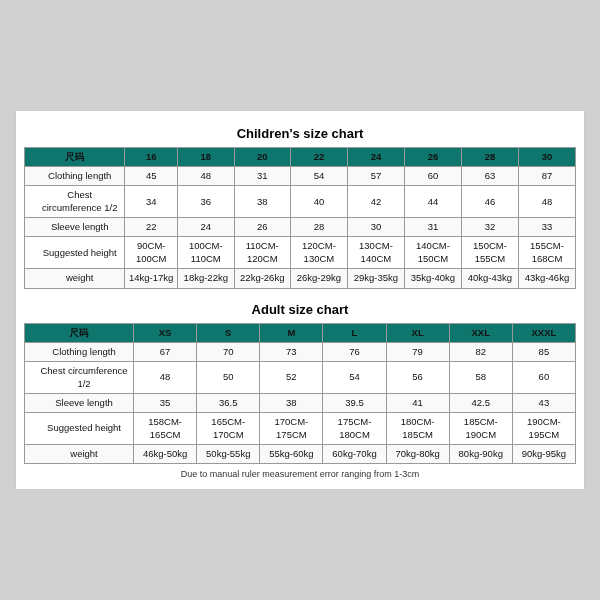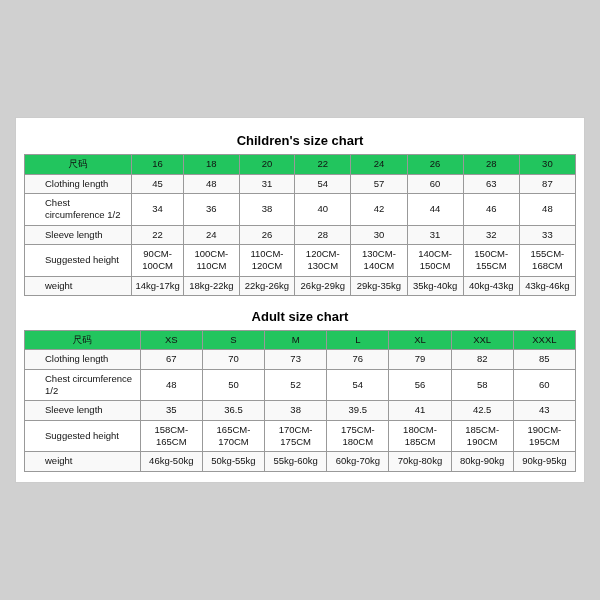--- a/index.html
+++ b/index.html
@@ -31,33 +31,33 @@
       font-size: 9.5px;
       color: #111;
     }
     table th, table td {
       border: 1px solid #999;
       text-align: center;
       padding: 3px 2px;
       line-height: 1.3;
     }
     table thead tr th {
-      background: #22c55e;
-      font-weight: normal;
+      background: #0f766e;
+      font-weight: bold;
     }
     table tbody tr:nth-child(odd) td {
       background: #f9f9f9;
     }
     table tbody tr:nth-child(even) td {
       background: #ffffff;
     }
     .row-header {
-      text-align: left;
+      text-align: center;
       font-weight: normal;
-      padding-left: 20px;
+      padding-left: 12px;
     }
     .spacer {
       height: 8px;
     }
     .footnote {
       text-align: center;
       font-size: 9px;
       color: #333;
       padding-top: 5px;
     }
@@ -204,13 +204,14 @@
           <td>50kg-55kg</td>
           <td>55kg-60kg</td>
           <td>60kg-70kg</td>
           <td>70kg-80kg</td>
           <td>80kg-90kg</td>
           <td>90kg-95kg</td>
         </tr>
       </tbody>
   </table>
 
+  <div class="footnote">Due to manual ruler measurement error ranging from 1-3cm</div>
 </div>
 
 </body></html>

